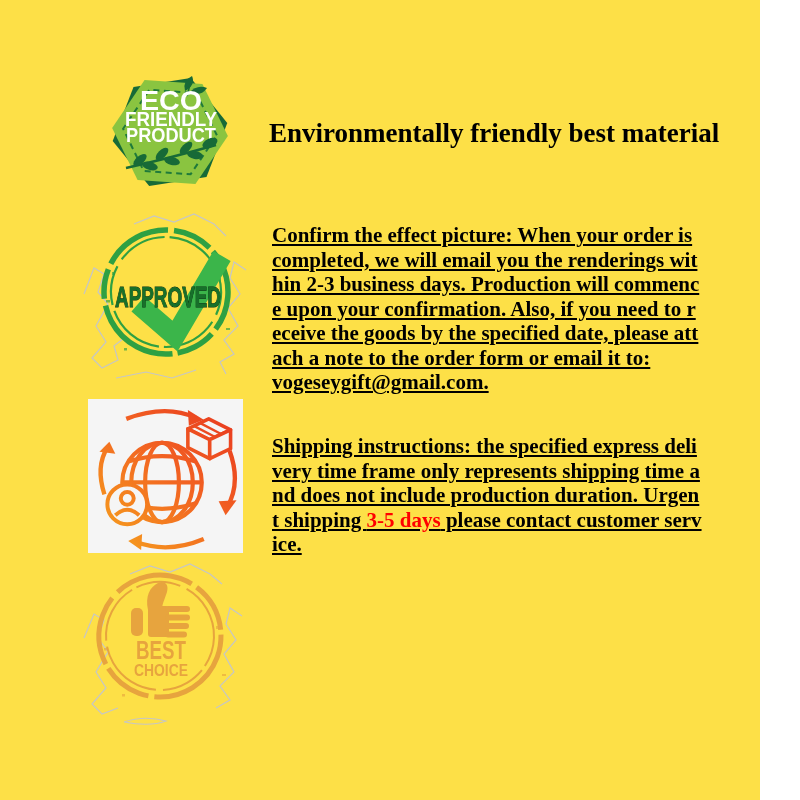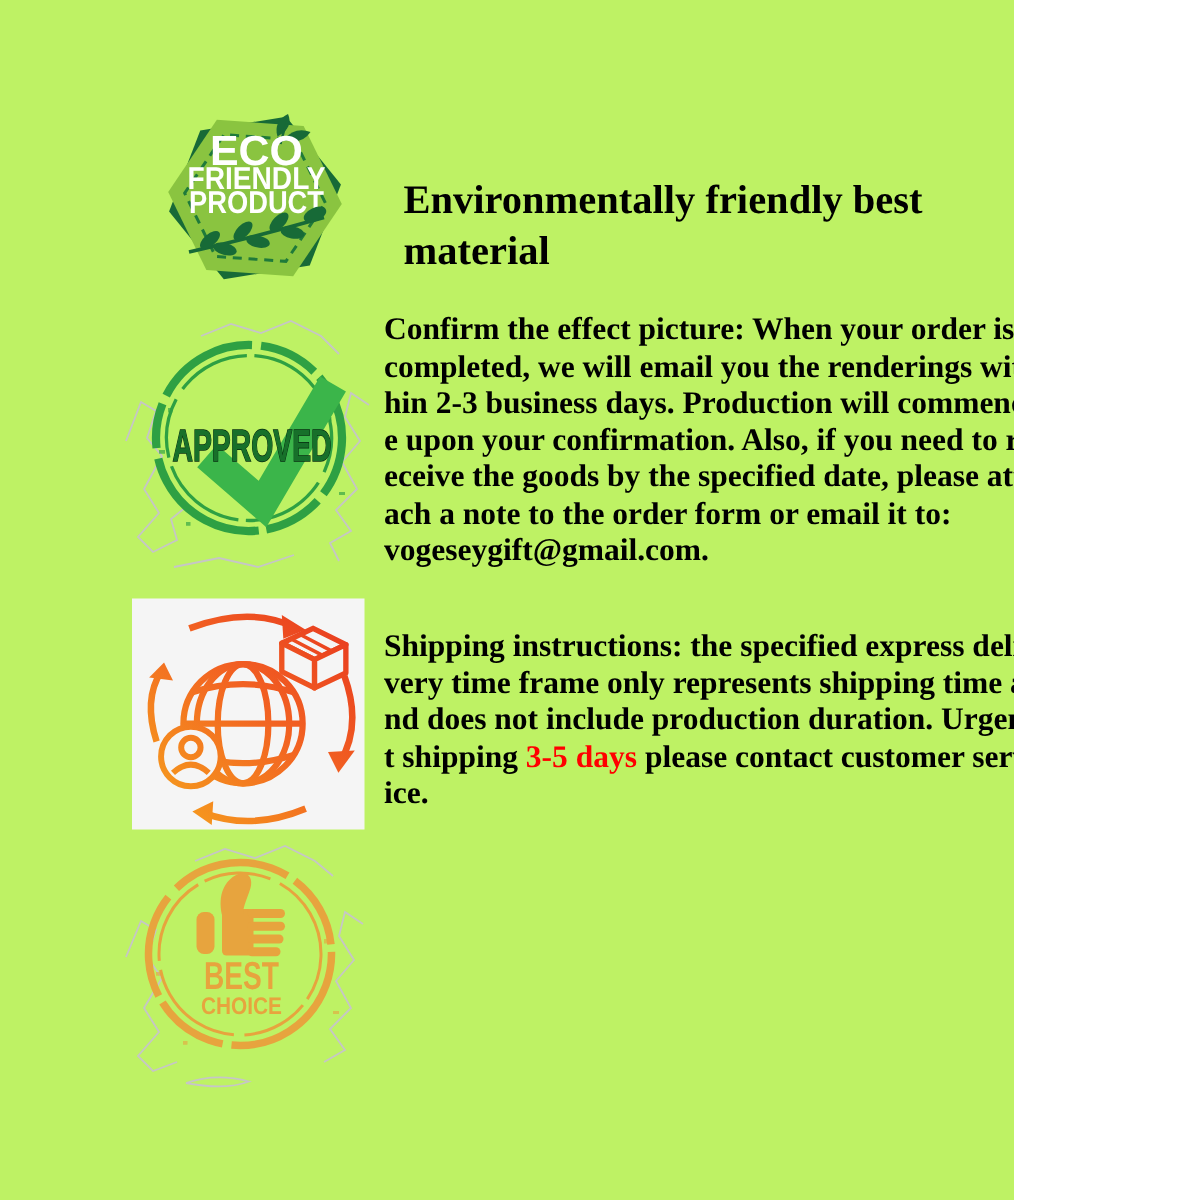--- a/index.html
+++ b/index.html
@@ -1,23 +1,23 @@
 <!DOCTYPE html>
 <html><head>
 <meta charset="utf-8">
 <style>
   html,body{margin:0;padding:0;background:#fff;}
-  .canvas{position:relative;width:676px;height:800px;background:#bef264;overflow:hidden;
+  .canvas{position:relative;width:760px;height:800px;background:#fde047;overflow:hidden;
           font-family:"Liberation Serif",serif;}
   .badge{position:absolute;}
   .heading{position:absolute;left:257px;top:104px;margin:12px;
            font:bold 27px/34px "Liberation Serif",serif;color:#000;}
-  .body-text{position:absolute;left:256px;width:478px;margin:0;
+  .body-text{position:absolute;left:256px;width:478px;margin:16px;
              font:bold 21px/24.5px "Liberation Serif",serif;color:#000;
-             white-space:pre-line;}
+             white-space:pre-line;text-decoration:underline;}
   .body-text .hl{font-weight:bold;text-align:right;}
   .icon-bg{position:absolute;left:88px;top:399px;width:155px;height:154px;background:#f5f5f5;}
   .badge-sans{font-family:"Liberation Sans",sans-serif;font-weight:bold;}
 </style>
 </head>
 <body>
 
 <div class="canvas">
 
   <svg class="badge" style="left:100px;top:60px" width="140" height="140" viewBox="0 0 140 140">

